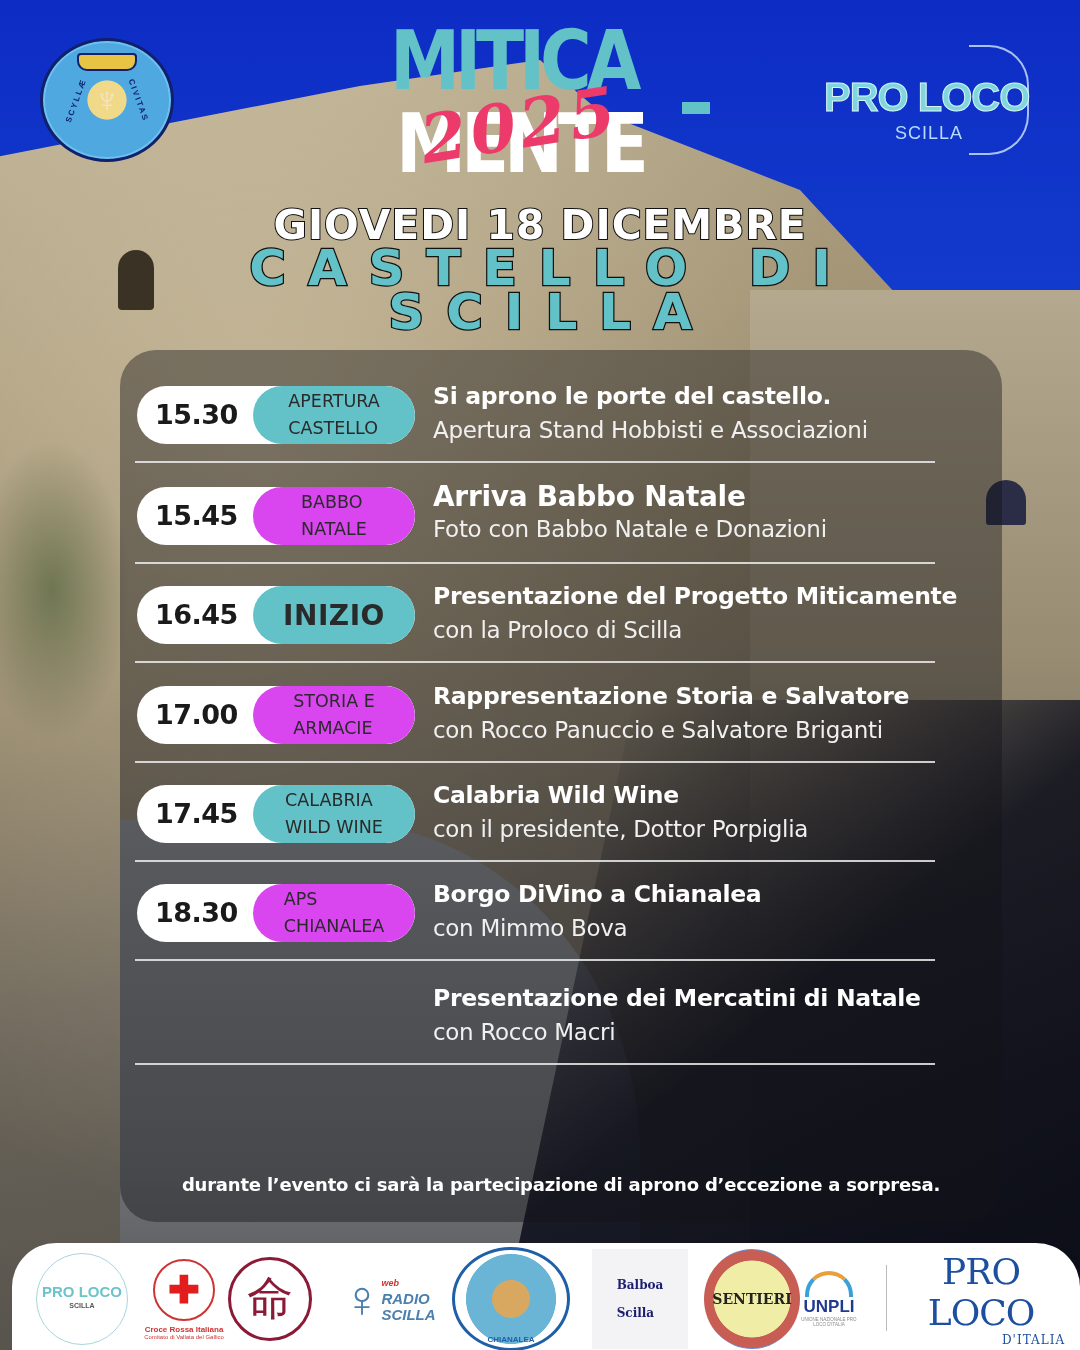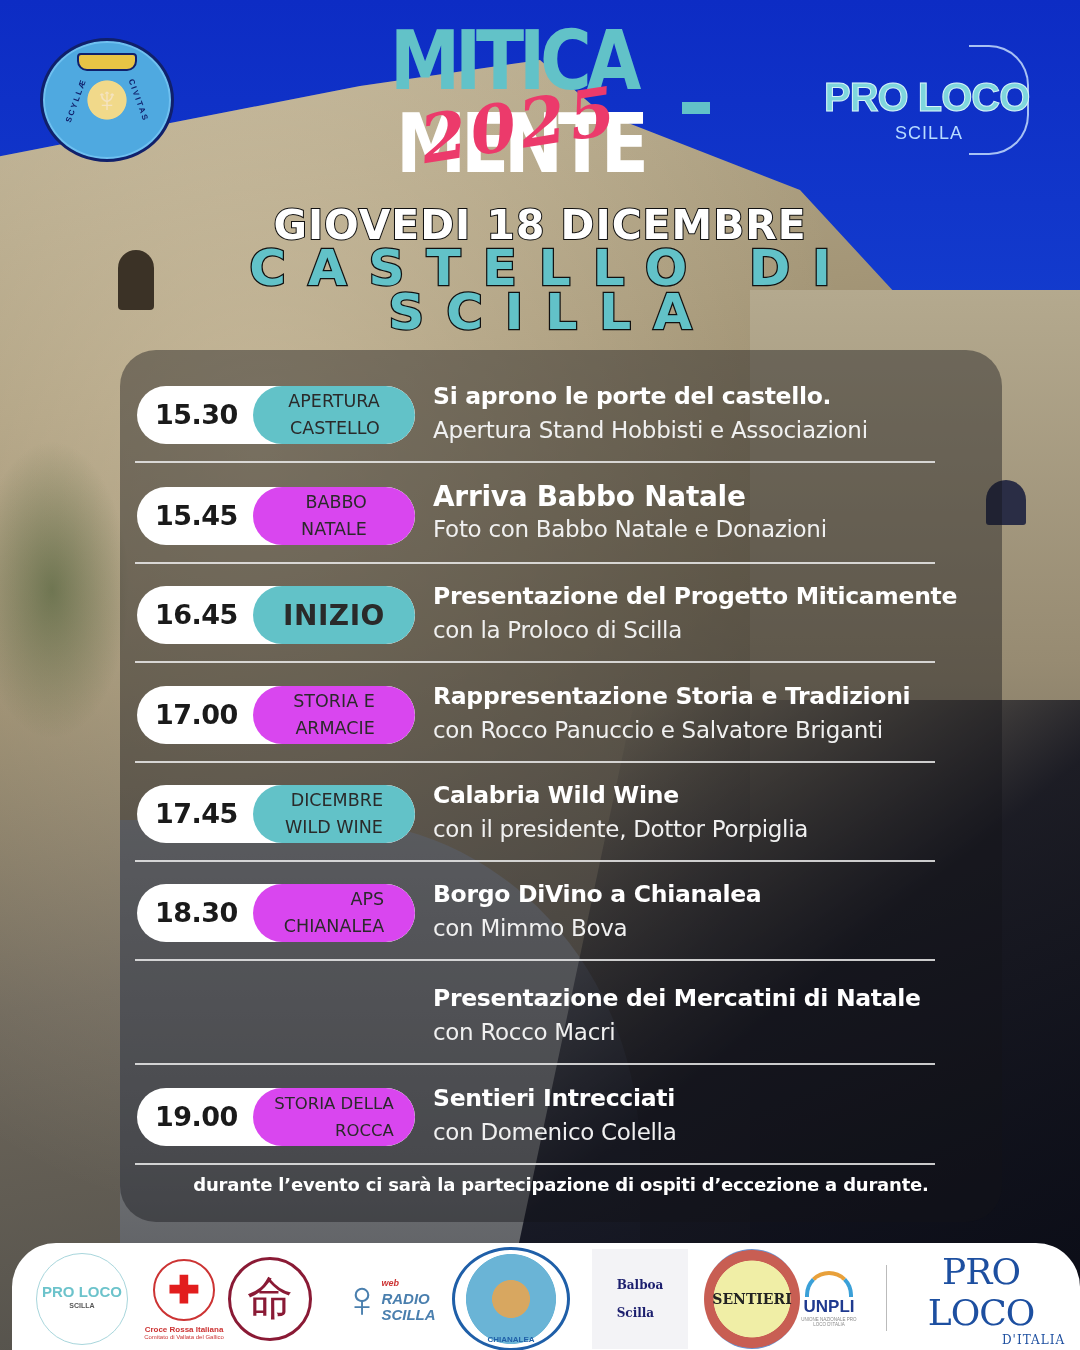--- a/index.html
+++ b/index.html
@@ -98,21 +98,21 @@
   .pill {
     position: absolute; left: 2px; top: 22px; width: 278px; height: 58px;
     background: #ffffff; border-radius: 29px; overflow: hidden;
   }
   .pill .time {
     position: absolute; left: 18px; top: 0; height: 58px; line-height: 58px;
     font-family: "DejaVu Sans", sans-serif; font-weight: bold; font-size: 27px; color: #1a1a1a; letter-spacing: -0.5px;
   }
   .pill .tag {
     position: absolute; right: 0; top: 0; width: 162px; height: 58px; border-radius: 29px;
-    display: flex; align-items: center; justify-content: center; text-align: right;
+    display: flex; align-items: center; justify-content: center; text-align: left;
     font-family: "DejaVu Sans", sans-serif; font-size: 17.5px; line-height: 27px; color: #2a2a2a; font-weight: 500;
     white-space: pre-line;
   }
   .tag.teal { background: #62c2c8; }
   .tag.red { background: #d946ef; }
   .tag.big { font-size: 28px; font-weight: bold; letter-spacing: 0.5px; }
   .row .titles { position: absolute; left: 298px; top: 16px; right: -70px; }
   .row .t1 { font-family: "DejaVu Sans", sans-serif; font-weight: bold; font-size: 23.5px; color: #ffffff; line-height: 32px; white-space: nowrap; letter-spacing: -0.3px; }
   .row .t1.lg { font-size: 28px; }
   .row .t2 { font-family: "DejaVu Sans", sans-serif; font-size: 23px; color: #f0f0f0; line-height: 36px; white-space: nowrap; letter-spacing: -0.3px; }
@@ -235,30 +235,30 @@
     <div class="divider"></div>
   </div>
 
   <div class="row" style="top:314px">
     <div class="pill">
       <span class="time">17.00</span>
       <span class="tag red">STORIA E
 ARMACIE</span>
     </div>
     <div class="titles">
-      <div class="t1">Rappresentazione Storia e Tradizioni</div>
+      <div class="t1">Rappresentazione Storia e Salvatore</div>
       <div class="t2">con Rocco Panuccio e Salvatore Briganti</div>
     </div>
     <div class="divider"></div>
   </div>
 
   <div class="row" style="top:413px">
     <div class="pill">
       <span class="time">17.45</span>
-      <span class="tag teal">DICEMBRE
+      <span class="tag teal">CALABRIA
 WILD WINE</span>
     </div>
     <div class="titles">
       <div class="t1">Calabria Wild Wine</div>
       <div class="t2">con il presidente, Dottor Porpiglia</div>
     </div>
     <div class="divider"></div>
   </div>
 
   <div class="row" style="top:512px">
@@ -275,34 +275,22 @@
   </div>
 
   <div class="row" style="top:616px">
     <div class="titles">
       <div class="t1">Presentazione dei Mercatini di Natale</div>
       <div class="t2">con Rocco Macri</div>
     </div>
     <div class="divider"></div>
   </div>
 
-  <div class="row" style="top:716px">
-    <div class="pill">
-      <span class="time">19.00</span>
-      <span class="tag red" style="font-size:16.5px">STORIA DELLA
-ROCCA</span>
-    </div>
-    <div class="titles">
-      <div class="t1">Sentieri Intrecciati</div>
-      <div class="t2">con Domenico Colella</div>
-    </div>
-    <div class="divider"></div>
-  </div>
-
-  <div class="footnote">durante l’evento ci sarà la partecipazione di ospiti d’eccezione a durante.</div>
+
+  <div class="footnote">durante l’evento ci sarà la partecipazione di aprono d’eccezione a sorpresa.</div>
 </div>
 
 <div class="sponsors">
   <div class="logo logo-circle l-proloco">
     <span><b>PRO LOCO</b><small>SCILLA</small></span>
   </div>
   <div class="logo l-croce">
     <div class="ring">
         <span class="cross">✚</span>
       </div>

